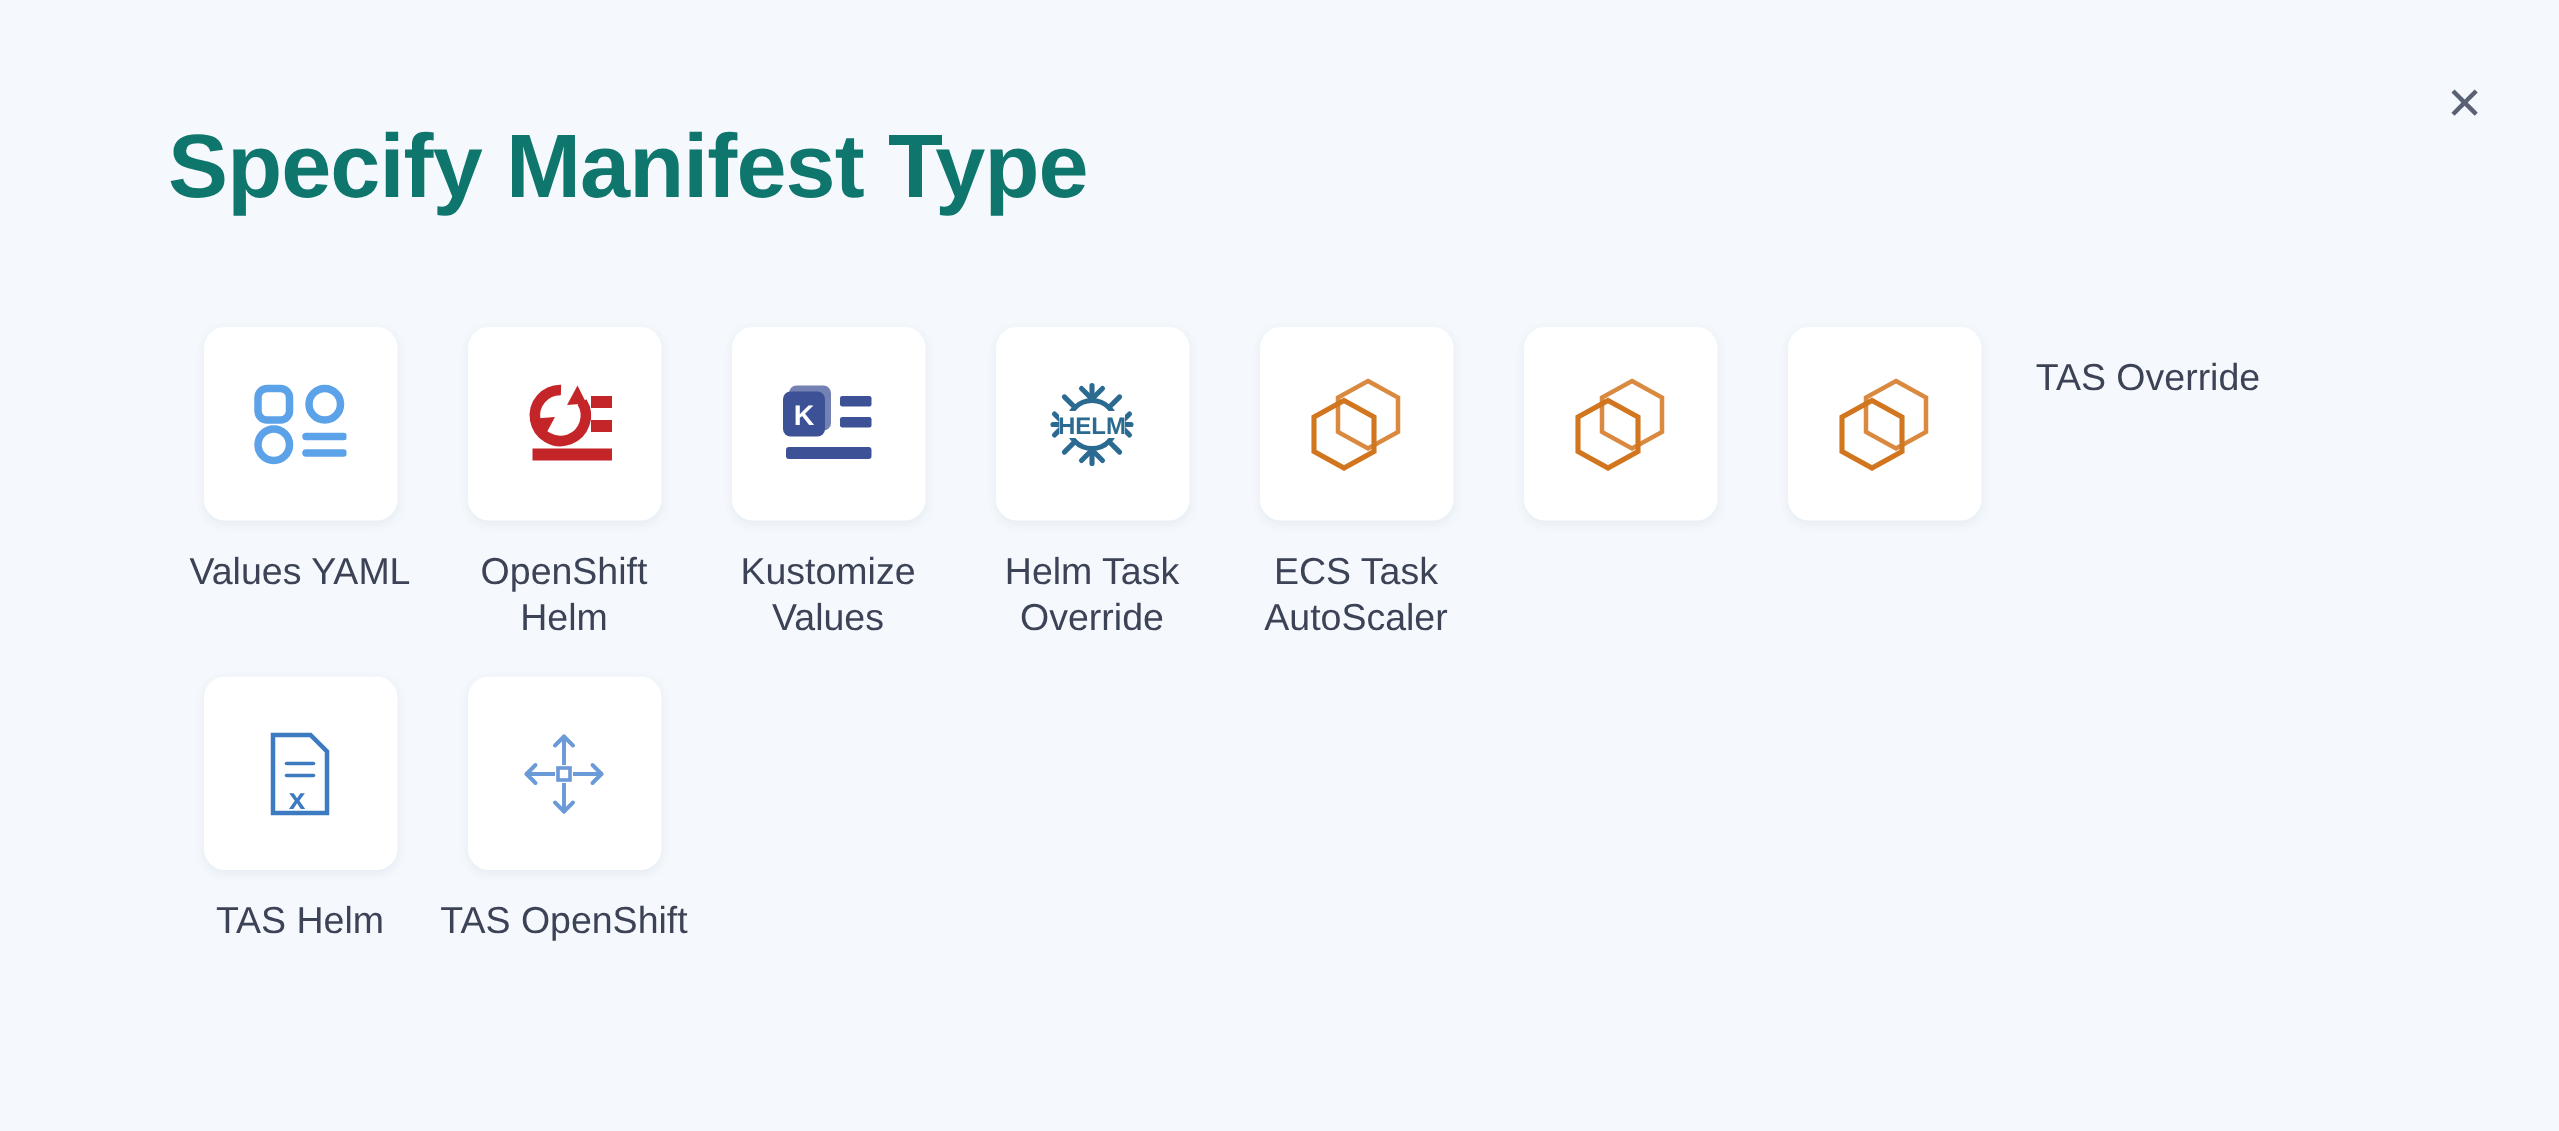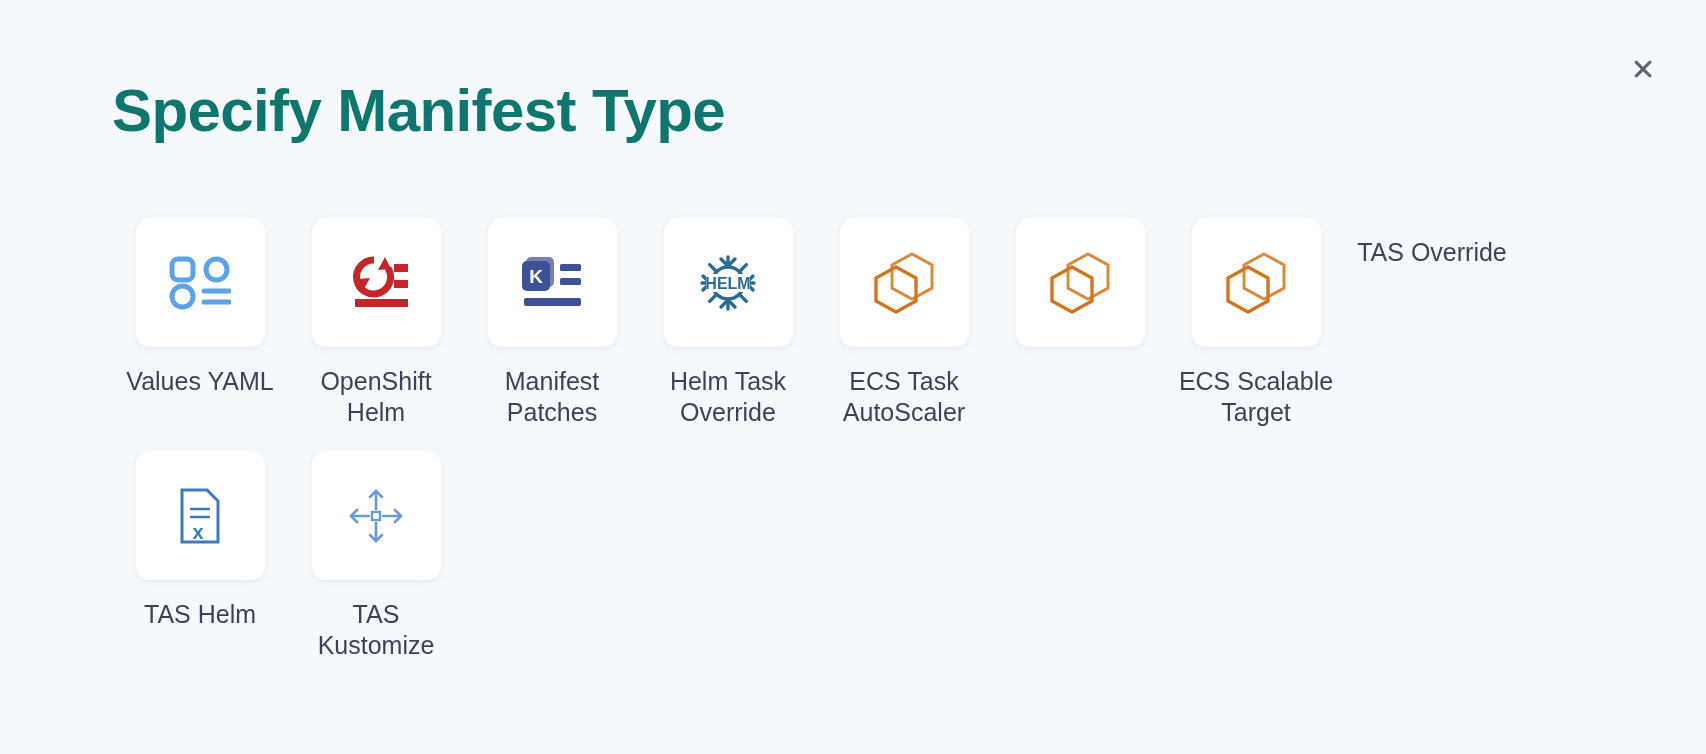--- a/index.html
+++ b/index.html
@@ -125,21 +125,21 @@
             <svg width="64" height="56" viewBox="0 0 64 56">
               <rect x="6" y="2" width="28" height="30" rx="5" fill="#3d5296" opacity="0.72"></rect>
               <rect x="2" y="6" width="28" height="30" rx="5" fill="#3d5296"></rect>
               <text x="16" y="28" font-family="Liberation Sans, sans-serif" font-size="19" font-weight="bold" fill="#ffffff" text-anchor="middle">K</text>
               <rect x="40" y="9" width="21" height="7" rx="1.5" fill="#3d5296"></rect>
               <rect x="40" y="23" width="21" height="7" rx="1.5" fill="#3d5296"></rect>
               <rect x="4" y="43" width="57" height="8" rx="2" fill="#3d5296"></rect>
             </svg>
           </span>
         </div>
-        <div class="cell-label">Manifest Patches</div>
+        <div class="cell-label">Kustomize Values</div>
       </div>
       <div class="cell">
         <div class="tile">
           <span>
             <svg width="62" height="60" viewBox="0 0 62 60">
               <g stroke="#2b6b91" stroke-width="3.4" fill="none" stroke-linecap="round">
                 <circle cx="31" cy="30" r="16"></circle>
                 <line x1="31" y1="4" x2="31" y2="14"></line>
                 <line x1="31" y1="46" x2="31" y2="56"></line>
                 <line x1="5" y1="30" x2="15" y2="30"></line>
@@ -183,21 +183,20 @@
       </div>
       <div class="cell">
         <div class="tile">
           <span>
             <svg width="64" height="66" viewBox="0 0 64 66">
               <path d="M40 4 L60 15 L60 38 L40 49 L20 38 L20 15 Z" fill="none" stroke="#d2751f" stroke-width="3" opacity="0.85"></path>
               <path d="M24 17 L44 28 L44 51 L24 62 L4 51 L4 28 Z" fill="none" stroke="#d2751f" stroke-width="3.4"></path>
             </svg>
           </span>
         </div>
-        <div class="cell-label">ECS Scalable Target</div>
       </div>
       <div class="cell">
         <div class="cell-label">TAS Override</div>
       </div>
       <div class="cell">
         <div class="tile">
           <span>
             <svg width="48" height="58" viewBox="0 0 48 58">
               <path d="M6 3 L31 3 L42 14 L42 55 L6 55 Z" fill="none" stroke="#3d7bc0" stroke-width="3"></path>
               <line x1="15" y1="22" x2="33" y2="22" stroke="#3d7bc0" stroke-width="2.4" stroke-linecap="round"></line>
@@ -218,17 +217,17 @@
                 <path d="M23 10 L29 4 L35 10"></path>
                 <path d="M23 48 L29 54 L35 48"></path>
                 <path d="M10 23 L4 29 L10 35"></path>
                 <path d="M48 23 L54 29 L48 35"></path>
               </g>
               <rect x="23" y="23" width="12" height="12" fill="#ffffff"></rect>
               <rect x="25" y="25" width="8" height="8" fill="none" stroke="#6b9ad8" stroke-width="2.4"></rect>
             </svg>
           </span>
         </div>
-        <div class="cell-label">TAS Kustomize</div>
+        <div class="cell-label">TAS OpenShift</div>
       </div>
     </div>
 
 </div>
 
 </body></html>

